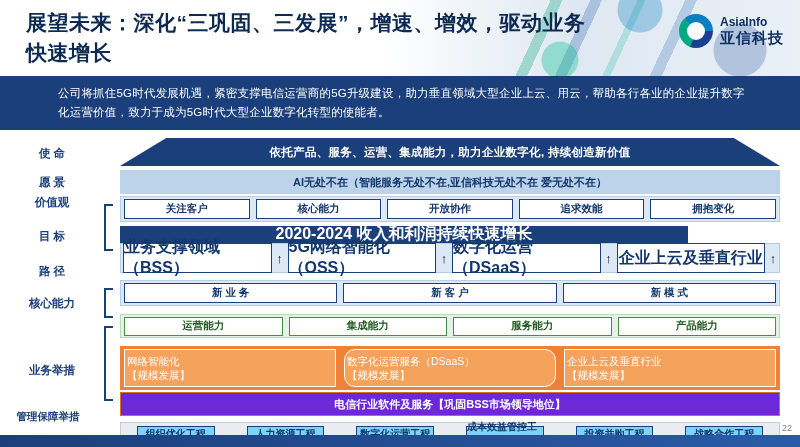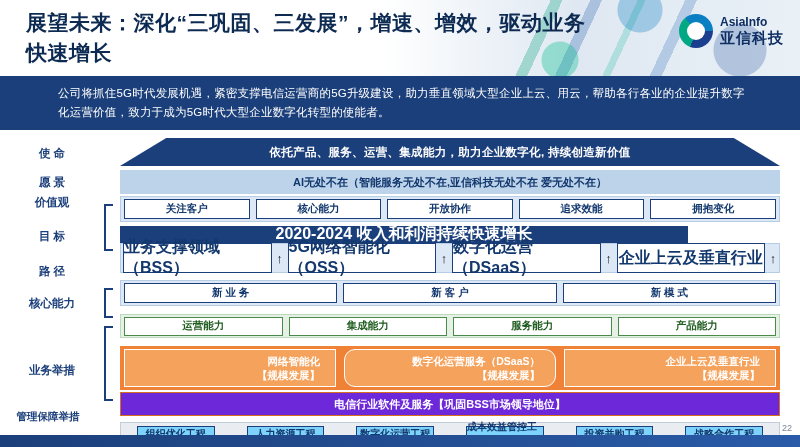--- a/index.html
+++ b/index.html
@@ -119,22 +119,22 @@
     font-size:10.5px; color:#1f5c1f; font-weight:bold;
   }
 
   .orange-band {
     position:absolute; left:120px; width:660px;
     background:#ef8236; border:1px solid #d9loading; border-color:#d96f1d;
     display:flex; align-items:center;
   }
   .orange-chip {
     flex:1; margin:4px; background:#f5a25d; border:1px solid #ffffff; color:#ffffff;
-    font-size:10.5px; font-weight:bold; text-align:right;
-    padding:4px 15px; line-height:14px;
+    font-size:10.5px; font-weight:normal; text-align:left;
+    padding:4px 2px; line-height:14px;
   }
   .orange-single {
     position:absolute; left:120px; width:660px; height:24px;
     background:#6d28d9; border:1px solid #d96f1d; color:#ffffff;
     display:flex; align-items:center; justify-content:center;
     font-size:11px; font-weight:bold;
   }
 
   .gray-band {
     position:absolute; left:120px; width:660px; height:24px;

